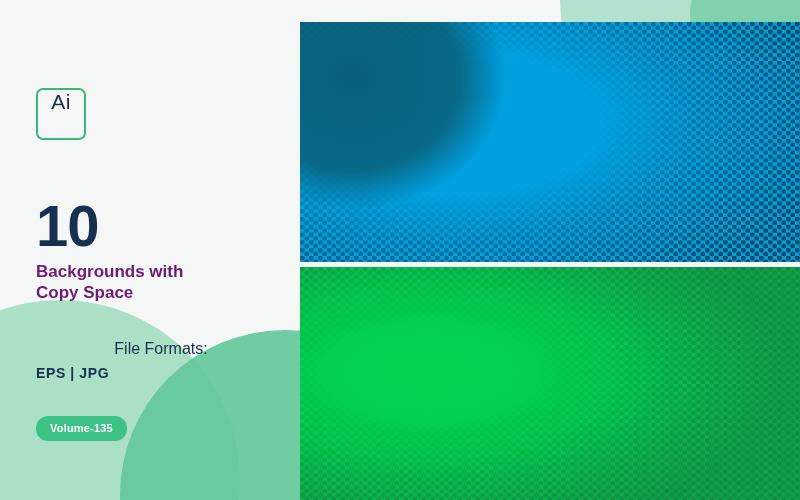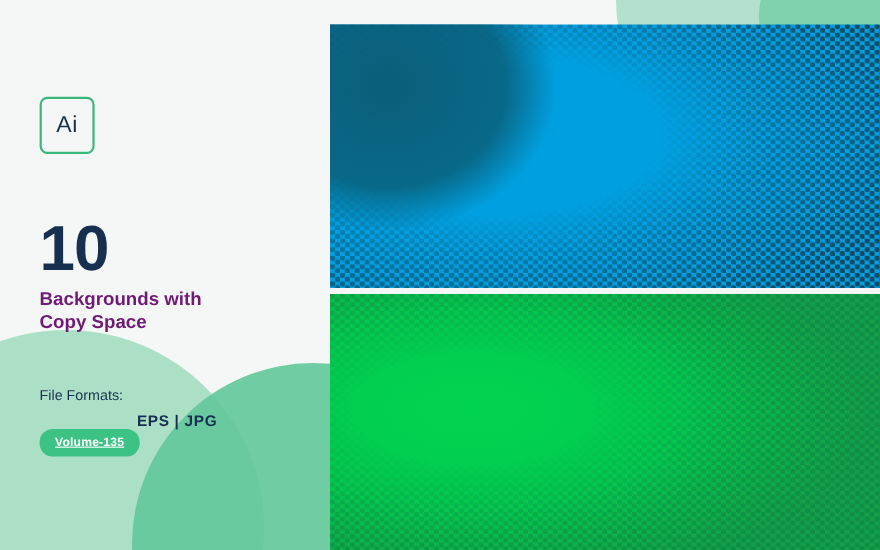--- a/index.html
+++ b/index.html
@@ -73,21 +73,21 @@
     left: 36px;
     top: 88px;
     width: 250px;
   }
   .ai-badge {
     width: 46px;
     height: 48px;
     border: 2px solid #3bb77e;
     border-radius: 7px;
     display: flex;
-    align-items: center;
+    align-items: flex-start;
     justify-content: center;
     color: #16304e;
     font-size: 21px;
     font-weight: 400;
     letter-spacing: 0.5px;
     background: transparent;
   }
   .count {
     margin-top: 57px;
     font-size: 58px;
@@ -105,43 +105,43 @@
     letter-spacing: -0.3px;
   }
   .subtitle {
     margin-top: 6px;
     font-size: 17px;
     line-height: 1.25;
     font-weight: bold;
     color: #701a75;
   }
   .formats-label {
-    margin-top: 48px;
-    font-size: 13px;
+    margin-top: 36px;
+    font-size: 16px;
     color: #17304f;
     font-weight: normal;
+    text-align: center;
   }
   .formats-value {
     margin-top: 7px;
     font-size: 14px;
     color: #17304f;
     font-weight: bold;
     letter-spacing: 0.6px;
-    text-align: center;
   }
   .volume-pill {
+    margin-top: 35px;
     display: inline-block;
     background: #3cc285;
     color: #ffffff;
     font-size: 11px;
     font-weight: bold;
     padding: 6px 14px 7px 14px;
     border-radius: 12px;
     letter-spacing: 0.2px;
-    text-decoration: underline;
   }
 
   
   .preview {
     position: absolute;
     left: 300px;
     width: 500px;
     overflow: hidden;
   }
   .preview-top {

